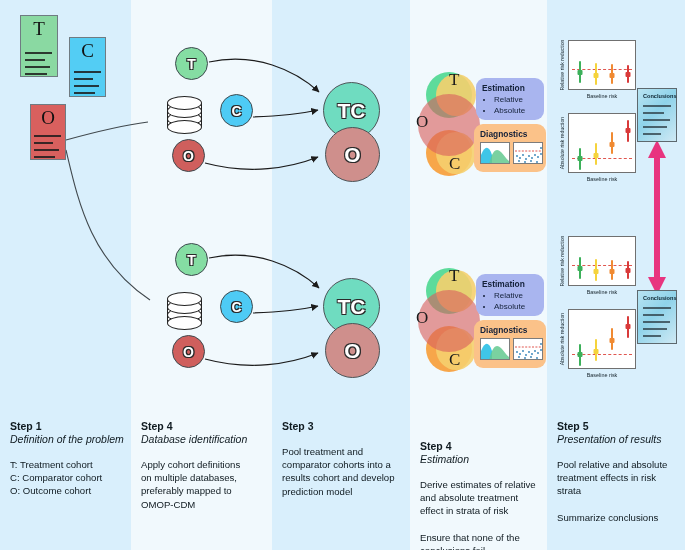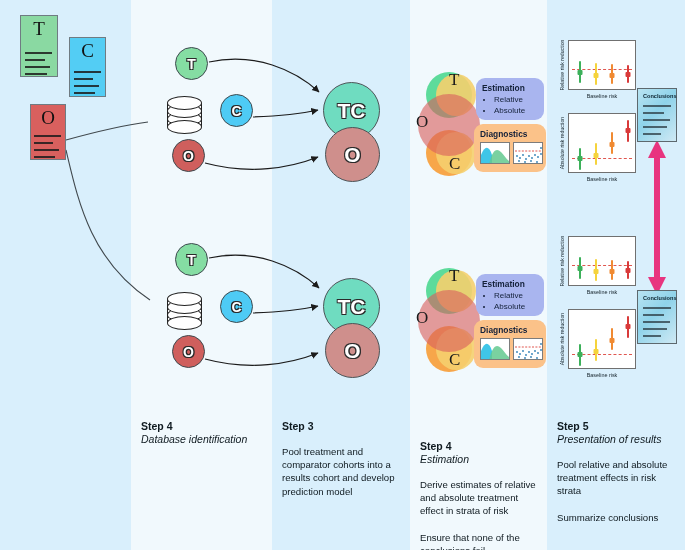--- a/index.html
+++ b/index.html
@@ -383,24 +383,35 @@
 
   <div class="concl" style="left:637px;top:290px;width:40px;height:54px;">
     <div class="ct">Conclusions</div>
     <div class="cl" style="top:16px;width:74%;"></div>
     <div class="cl" style="top:23px;width:56%;"></div>
     <div class="cl" style="top:30px;width:70%;"></div>
     <div class="cl" style="top:37px;width:62%;"></div>
     <div class="cl" style="top:44px;width:48%;"></div>
   </div>
 
+  <div class="caption" style="left:10px;top:420px;width:118px;">
+    <div class="st-title">Step 1</div>
+    <div class="st-sub">Definition of the problem</div>
+    <div class="st-body">T: Treatment cohort
+C: Comparator cohort
+O: Outcome cohort</div>
+  </div>
 
   <div class="caption" style="left:141px;top:420px;width:126px;">
     <div class="st-title">Step 4</div>
     <div class="st-sub">Database identification</div>
+    <div class="st-body">Apply cohort definitions
+on multiple databases,
+preferably mapped to
+OMOP-CDM</div>
   </div>
 
   <div class="caption" style="left:282px;top:420px;width:124px;">
     <div class="st-title">Step 3</div>
     <div class="st-body">Pool treatment and
 comparator cohorts into a
 results cohort and develop
 prediction model</div>
   </div>
 

